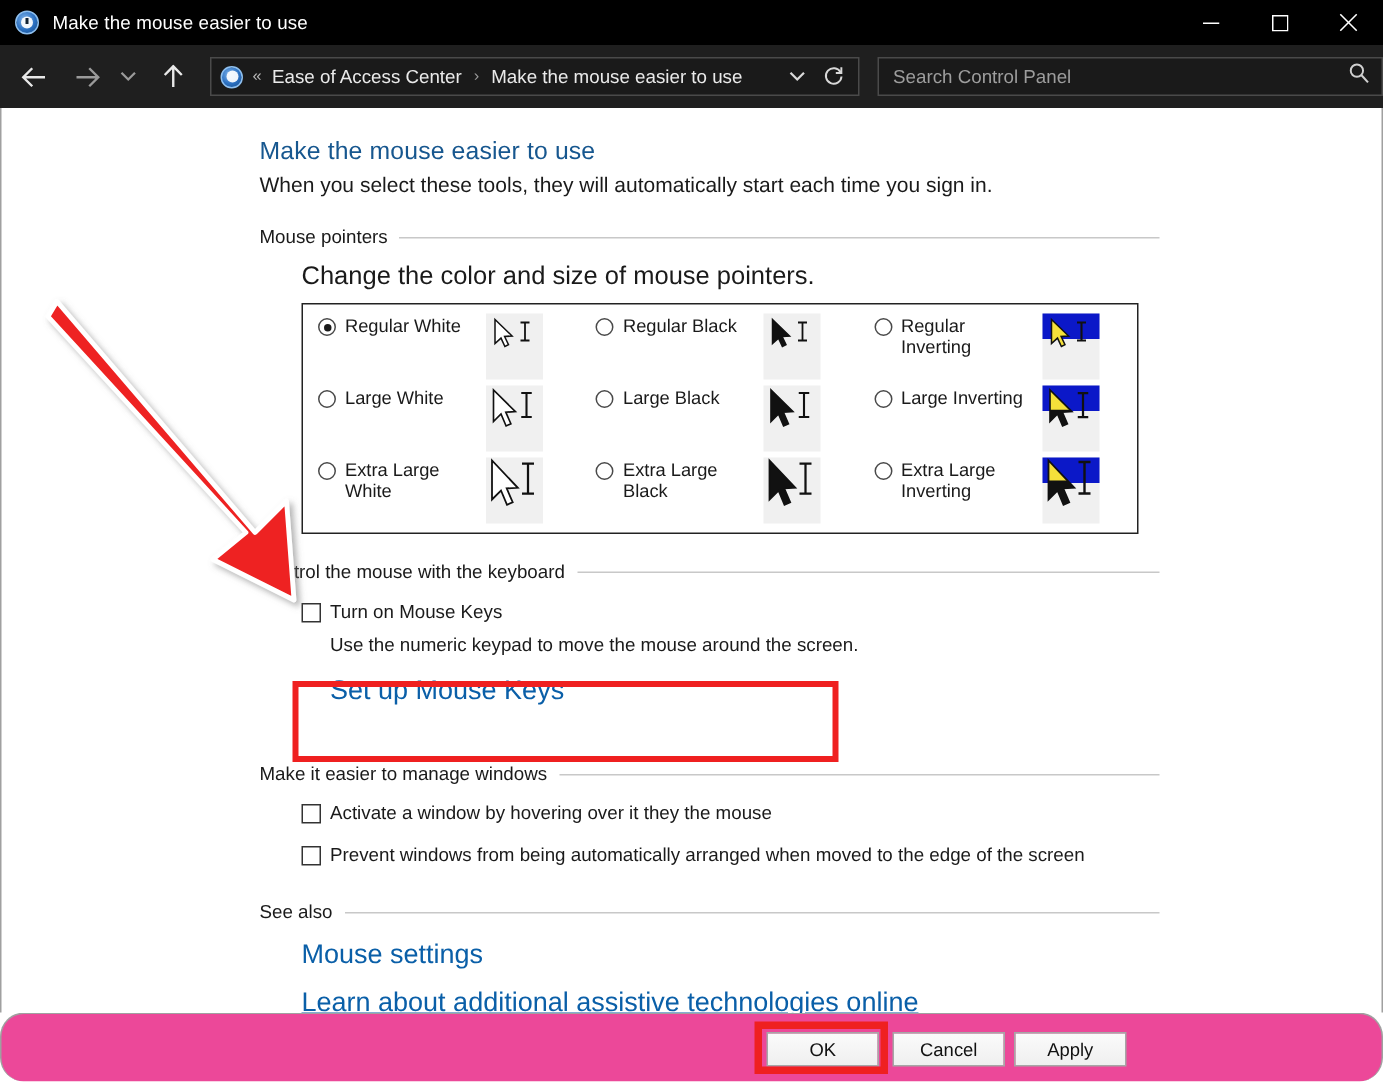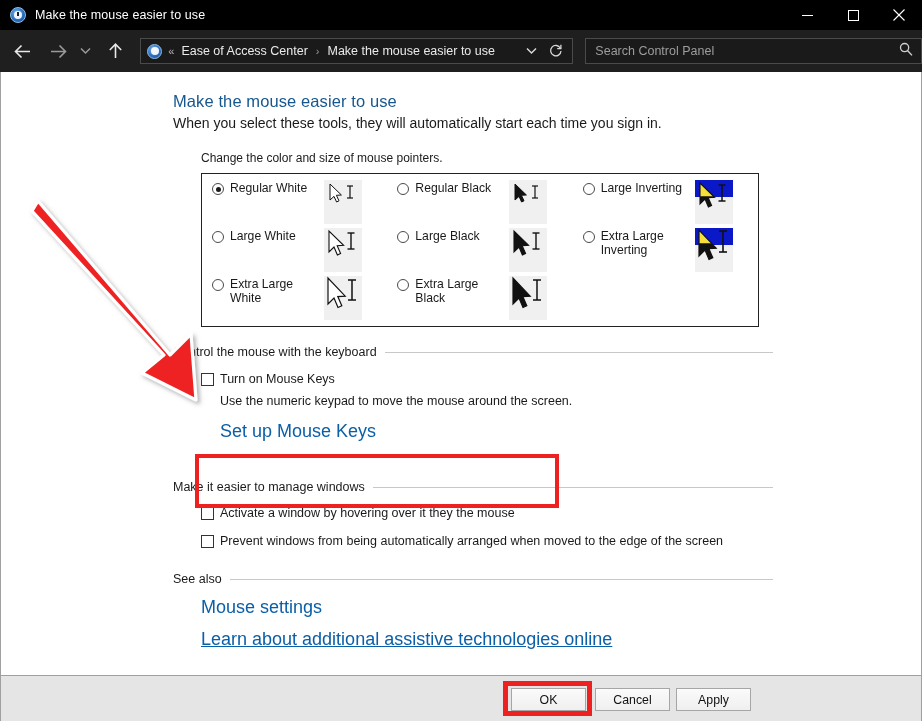--- a/index.html
+++ b/index.html
@@ -154,21 +154,21 @@
     display: flex; align-items: center;
     font-size: 12.5px; color: #1a1a1a;
   }
   .group-head .lbl { white-space: nowrap; padding-right: 8px; }
   .group-head .rule {
     flex: 1 1 auto; height: 1px;
     background: #c8c8c8;
   }
   .group-body { padding-left: 28px; margin-top: 9px; }
 
-  .hint { font-size: 12px; color: #1a1a1a; }
+  .hint { font-size: 17px; color: #1a1a1a; }
 
   
   .ptr-box {
     margin-top: 8px;
     width: 558px; height: 154px;
     border: 1px solid #222;
     background: #ffffff;
     display: grid;
     grid-template-columns: 1fr 1fr 1fr;
     padding: 6px 0 0 0;
@@ -241,24 +241,25 @@
     pointer-events: none;
   }
   #mousekeys-highlight {
     left: 194px; top: 382px; width: 364px; height: 54px;
   }
 
   
   .footer {
     position: absolute; left: 0; top: 675px;
     width: 922px; height: 46px;
-    background: #e5e5e5;
+    background: #ec4899;
     border-top: 1px solid #a0a0a0;
     border-left: 1px solid #a0a0a0;
     border-right: 1px solid #a0a0a0;
+    border-radius: 16px;
   }
   .btn {
     position: absolute; top: 12px;
     height: 23px; width: 75px;
     border: 1px solid #a6a6a6;
     background: linear-gradient(#fbfbfb, #efefef);
     font-size: 12.3px; color: #111;
     display: flex; align-items: center; justify-content: center;
     cursor: default;
   }
@@ -357,20 +358,24 @@
     </div>
   </div>
 
   <div class="page">
     <div class="content">
 
       <h1 class="page-title">Make the mouse easier to use</h1>
       <div class="subtitle">When you select these tools, they will automatically start each time you sign in.</div>
 
       <div class="group">
+        <div class="group-head">
+          <span class="lbl">Mouse pointers</span>
+          <span class="rule"></span>
+        </div>
         <div class="group-body">
           <div class="hint">Change the color and size of mouse pointers.</div>
 
           <div class="ptr-box">
 
             <div class="ptr-col">
               <div class="ptr-cell">
                 <span class="radio checked"></span>
                 <span class="ptr-label">Regular White</span>
                 <span class="preview">
@@ -453,20 +458,35 @@
                       <line x1="28" y1="4" x2="28" y2="24"></line>
                         <line x1="24" y1="4" x2="32" y2="4"></line>
                         <line x1="24" y1="24" x2="32" y2="24"></line>
                     </g>
                   </svg>
                 </span>
               </div>
             </div>
 
             <div class="ptr-col">
+              <div class="ptr-cell">
+                <span class="radio"></span>
+                <span class="ptr-label">Regular Inverting</span>
+                <span class="preview inverting">
+                  <span class="blueband"></span>
+                  <svg width="38" height="44" viewBox="0 0 38 44">
+                    <path d="M6 4 L6 20 L10 16.4 L12.6 22 L15 20.8 L12.4 15.3 L17.4 15 Z" fill="#f5e03a" stroke="#111" stroke-width="1"></path>
+                    <g stroke="#111" stroke-width="1.4" fill="none">
+                      <line x1="26" y1="6" x2="26" y2="18"></line>
+                        <line x1="23" y1="6" x2="29" y2="6"></line>
+                        <line x1="23" y1="18" x2="29" y2="18"></line>
+                    </g>
+                  </svg>
+                </span>
+              </div>
               <div class="ptr-cell">
                 <span class="radio"></span>
                 <span class="ptr-label">Large Inverting</span>
                 <span class="preview inverting">
                   <span class="blueband"></span>
                   <svg width="38" height="44" viewBox="0 0 38 44">
                     <path d="M5 3 L5 24 L10 19 L13.4 27 L16.6 25.5 L13.2 17.8 L19.6 17.4 Z" fill="#f5e03a" stroke="#111" stroke-width="1.1"></path>
                     <path d="M5 3 L5 24 L10 19 L13.4 27 L16.6 25.5 L13.2 17.8 L19.6 17.4 Z" fill="#111" clip-path="inset(55% 0 0 0)"></path>
                     <g stroke="#111" stroke-width="1.5" fill="none">
                       <line x1="27" y1="5" x2="27" y2="21"></line>

